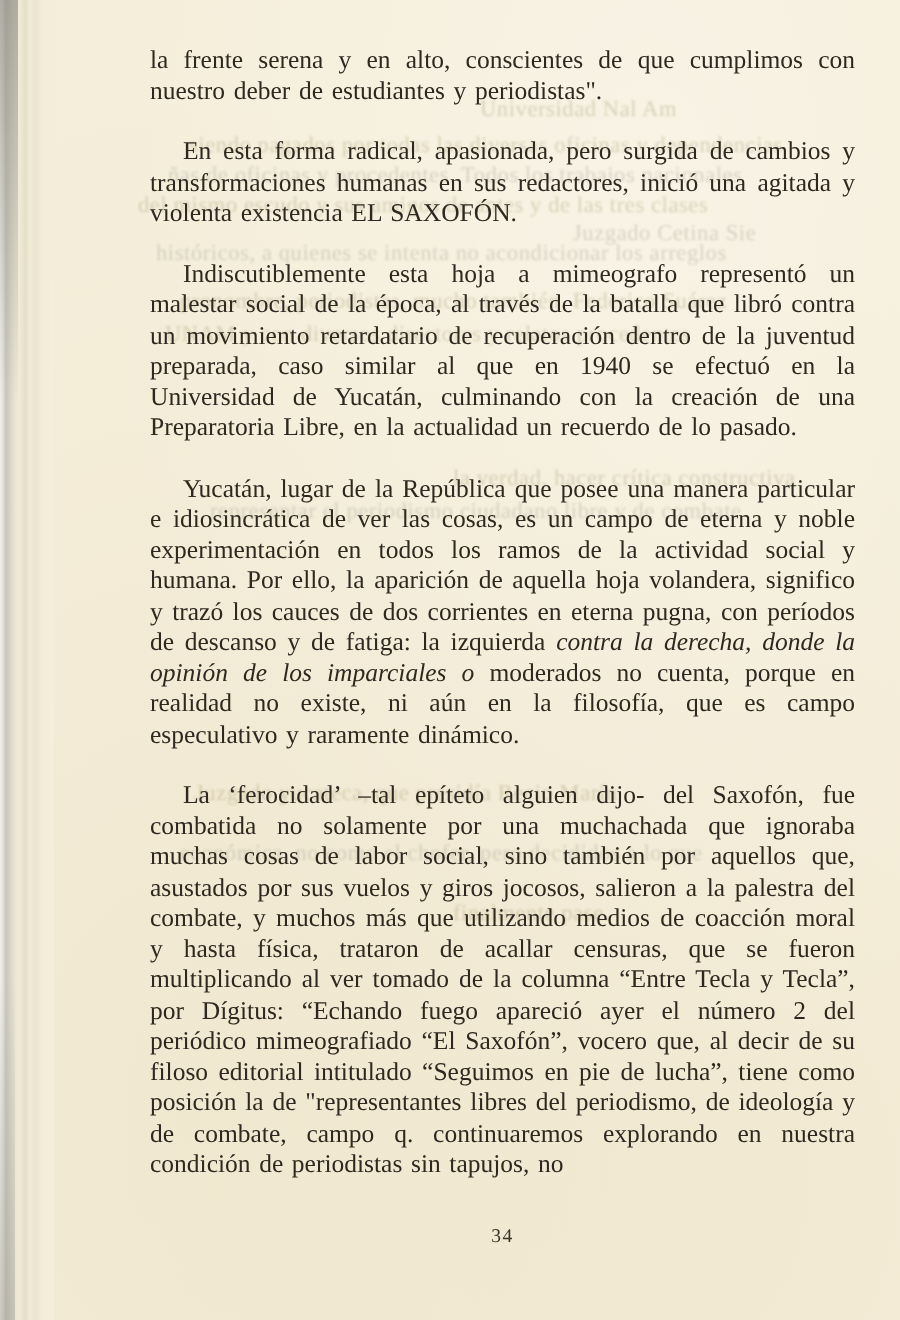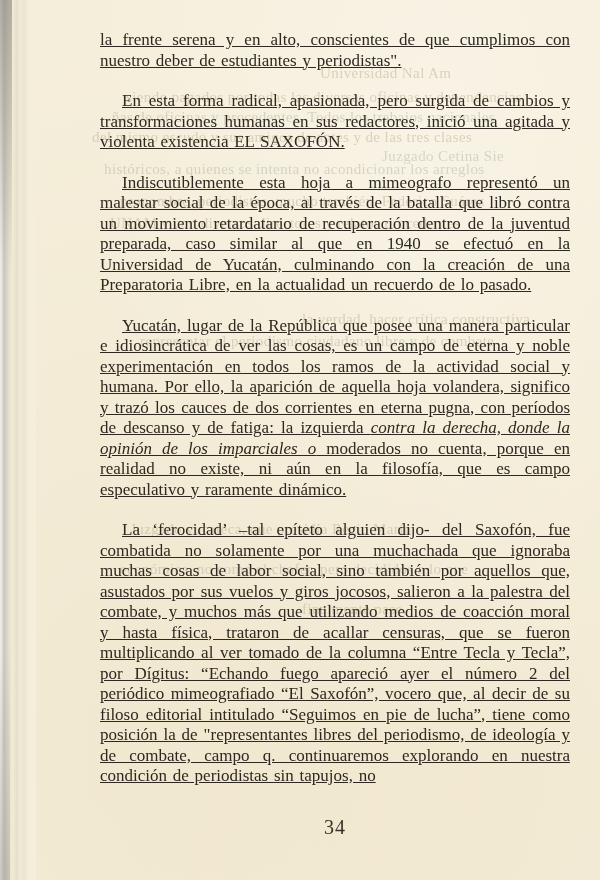--- a/index.html
+++ b/index.html
@@ -44,29 +44,28 @@
     letter-spacing: 0.4px;
   }
   .bleed.cool { color: rgba(128, 134, 118, 0.28); }
   
   .text-block {
     position: absolute; left: 100px; top: 30px; width: 470px;
     color: #2e2820;
     font-size: 17px; line-height: 20.5px;
     text-align: justify;
     word-spacing: 1.5px;
-    text-decoration: underline;
   }
   .text-block p { margin: 0 0 20px 0; text-indent: 22px; }
   .text-block p.noindent { text-indent: 0; }
   .it { font-style: italic; }
   .pagenum {
     position: absolute; left: 100px; top: 816px; width: 470px;
     text-align: center;
-    font-size: 20px; letter-spacing: 1px;
+    font-size: 13px; letter-spacing: 1px;
     color: #3a3328;
   }
 </style>
 </head>
 <body>
 
 <div class="scan">
 
   <div class="page-stack-edge"></div>
   <div class="edge-shadow-top"></div>

